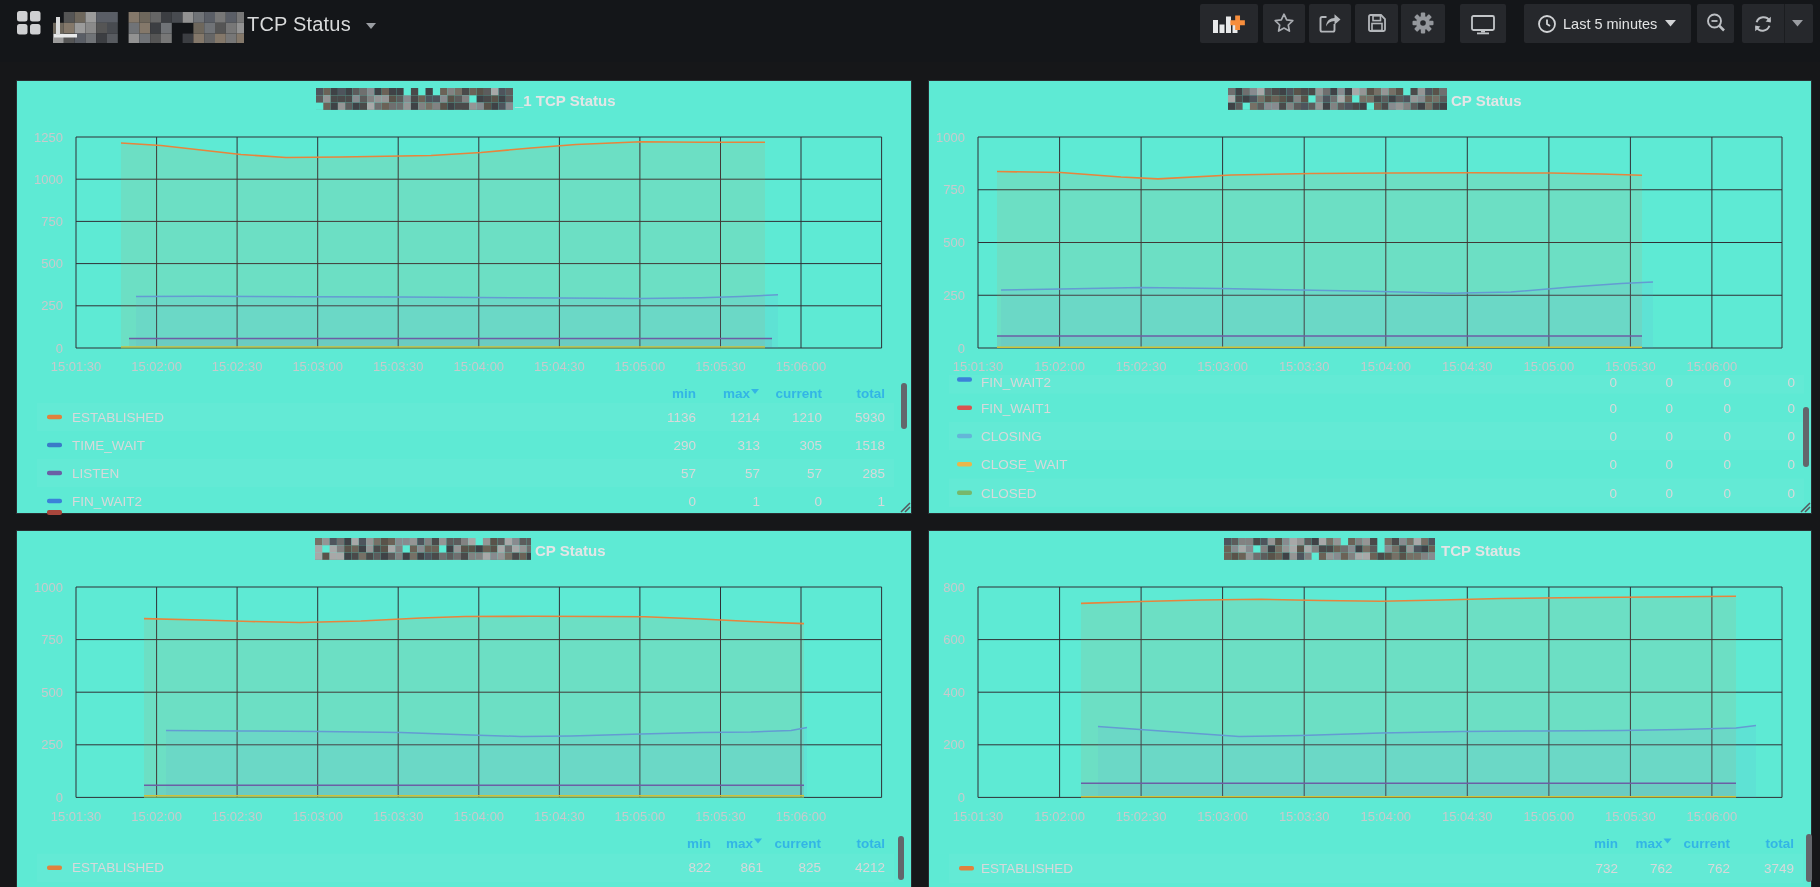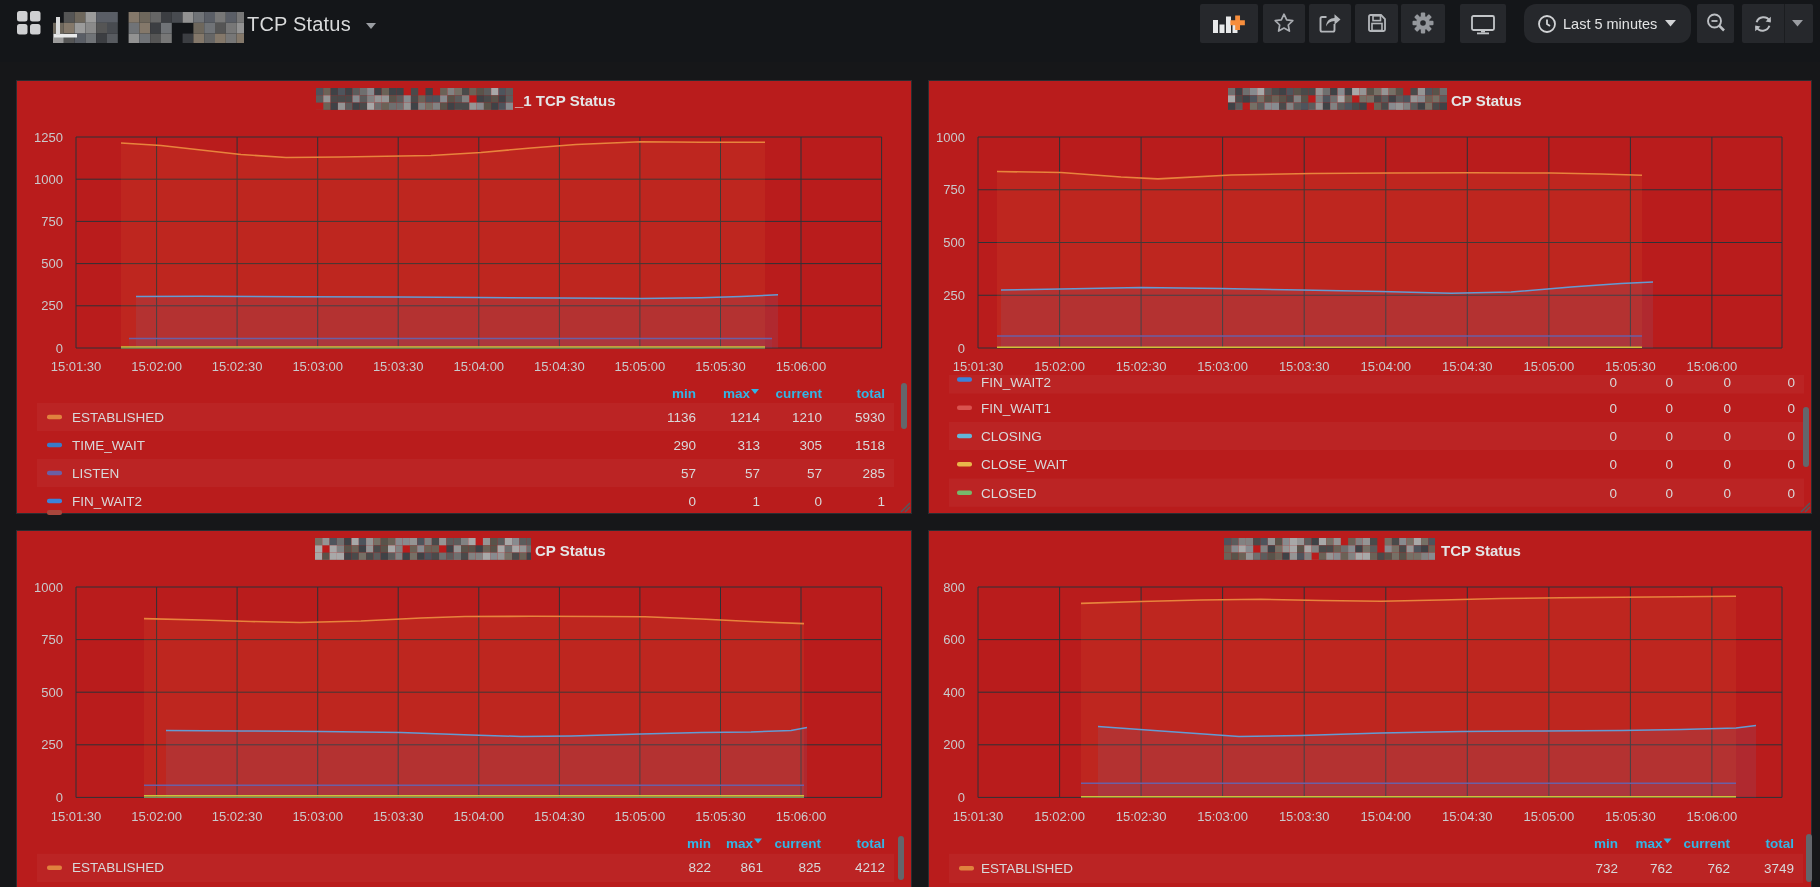--- a/index.html
+++ b/index.html
@@ -1,18 +1,18 @@
 <!DOCTYPE html>
 <html><head>
 <meta charset="utf-8">
 <style>
 * { margin:0; padding:0; box-sizing:border-box; }
 html,body { width:1820px; height:887px; background:#161719; overflow:hidden;
   font-family:"Liberation Sans", sans-serif; }
-.panel { position:absolute; background:#b91c1c; border:1px solid #2b2d31; }
+.panel { position:absolute; background:#5eead4; border:1px solid #2b2d31; }
 </style>
 </head>
 <body>
 <div style="position:absolute;left:0;top:0;width:1820px;height:62px;background:#141619">
     <svg width="24" height="25" style="position:absolute;left:17px;top:11px">
       <rect x="0" y="0" width="10.5" height="10.5" rx="2.5" fill="#cfd0d2"></rect>
       <rect x="13" y="0" width="10.5" height="10.5" rx="2.5" fill="#cfd0d2"></rect>
       <rect x="0" y="13" width="10.5" height="10.5" rx="2.5" fill="#cfd0d2"></rect>
       <rect x="13" y="13" width="10.5" height="10.5" rx="2.5" fill="#cfd0d2"></rect>
     </svg>
@@ -124,21 +124,21 @@
     </div>
     <div style="position:absolute;left:1460px;top:4px;width:46px;height:39px;background:#26282c;border-radius:2px;">
       <div style="display:flex;justify-content:center;margin-top:8px;">
         <svg width="26" height="24" viewBox="0 0 26 24">
           <rect x="2" y="4" width="22" height="14" rx="1.5" fill="none" stroke="#c3c6c9" stroke-width="1.8"></rect>
           <rect x="11" y="18" width="4" height="2.5" fill="#c3c6c9"></rect>
           <rect x="7" y="20.5" width="12" height="1.8" fill="#c3c6c9"></rect>
         </svg>
       </div>
     </div>
-    <div style="position:absolute;left:1524px;top:4px;width:167px;height:39px;background:#26282c;border-radius:12px;">
+    <div style="position:absolute;left:1524px;top:4px;width:167px;height:39px;background:#26282c;border-radius:2px;">
       <div style="display:flex;align-items:center;height:100%;padding-left:13px">
         <svg width="20" height="20" viewBox="0 0 20 20">
           <circle cx="10" cy="10" r="8" fill="none" stroke="#d2d4d6" stroke-width="1.8"></circle>
           <path d="M10 5.5 V10 L13 12" fill="none" stroke="#d2d4d6" stroke-width="1.8"></path>
         </svg>
         <span style="color:#e2e3e4;font-size:14.5px;font-weight:500;margin-left:6px">Last 5 minutes</span>
         <svg width="14" height="8" style="margin-left:8px">
           <polygon points="0,0 11,0 5.5,6.5" fill="#d2d4d6"></polygon>
         </svg>
       </div>

